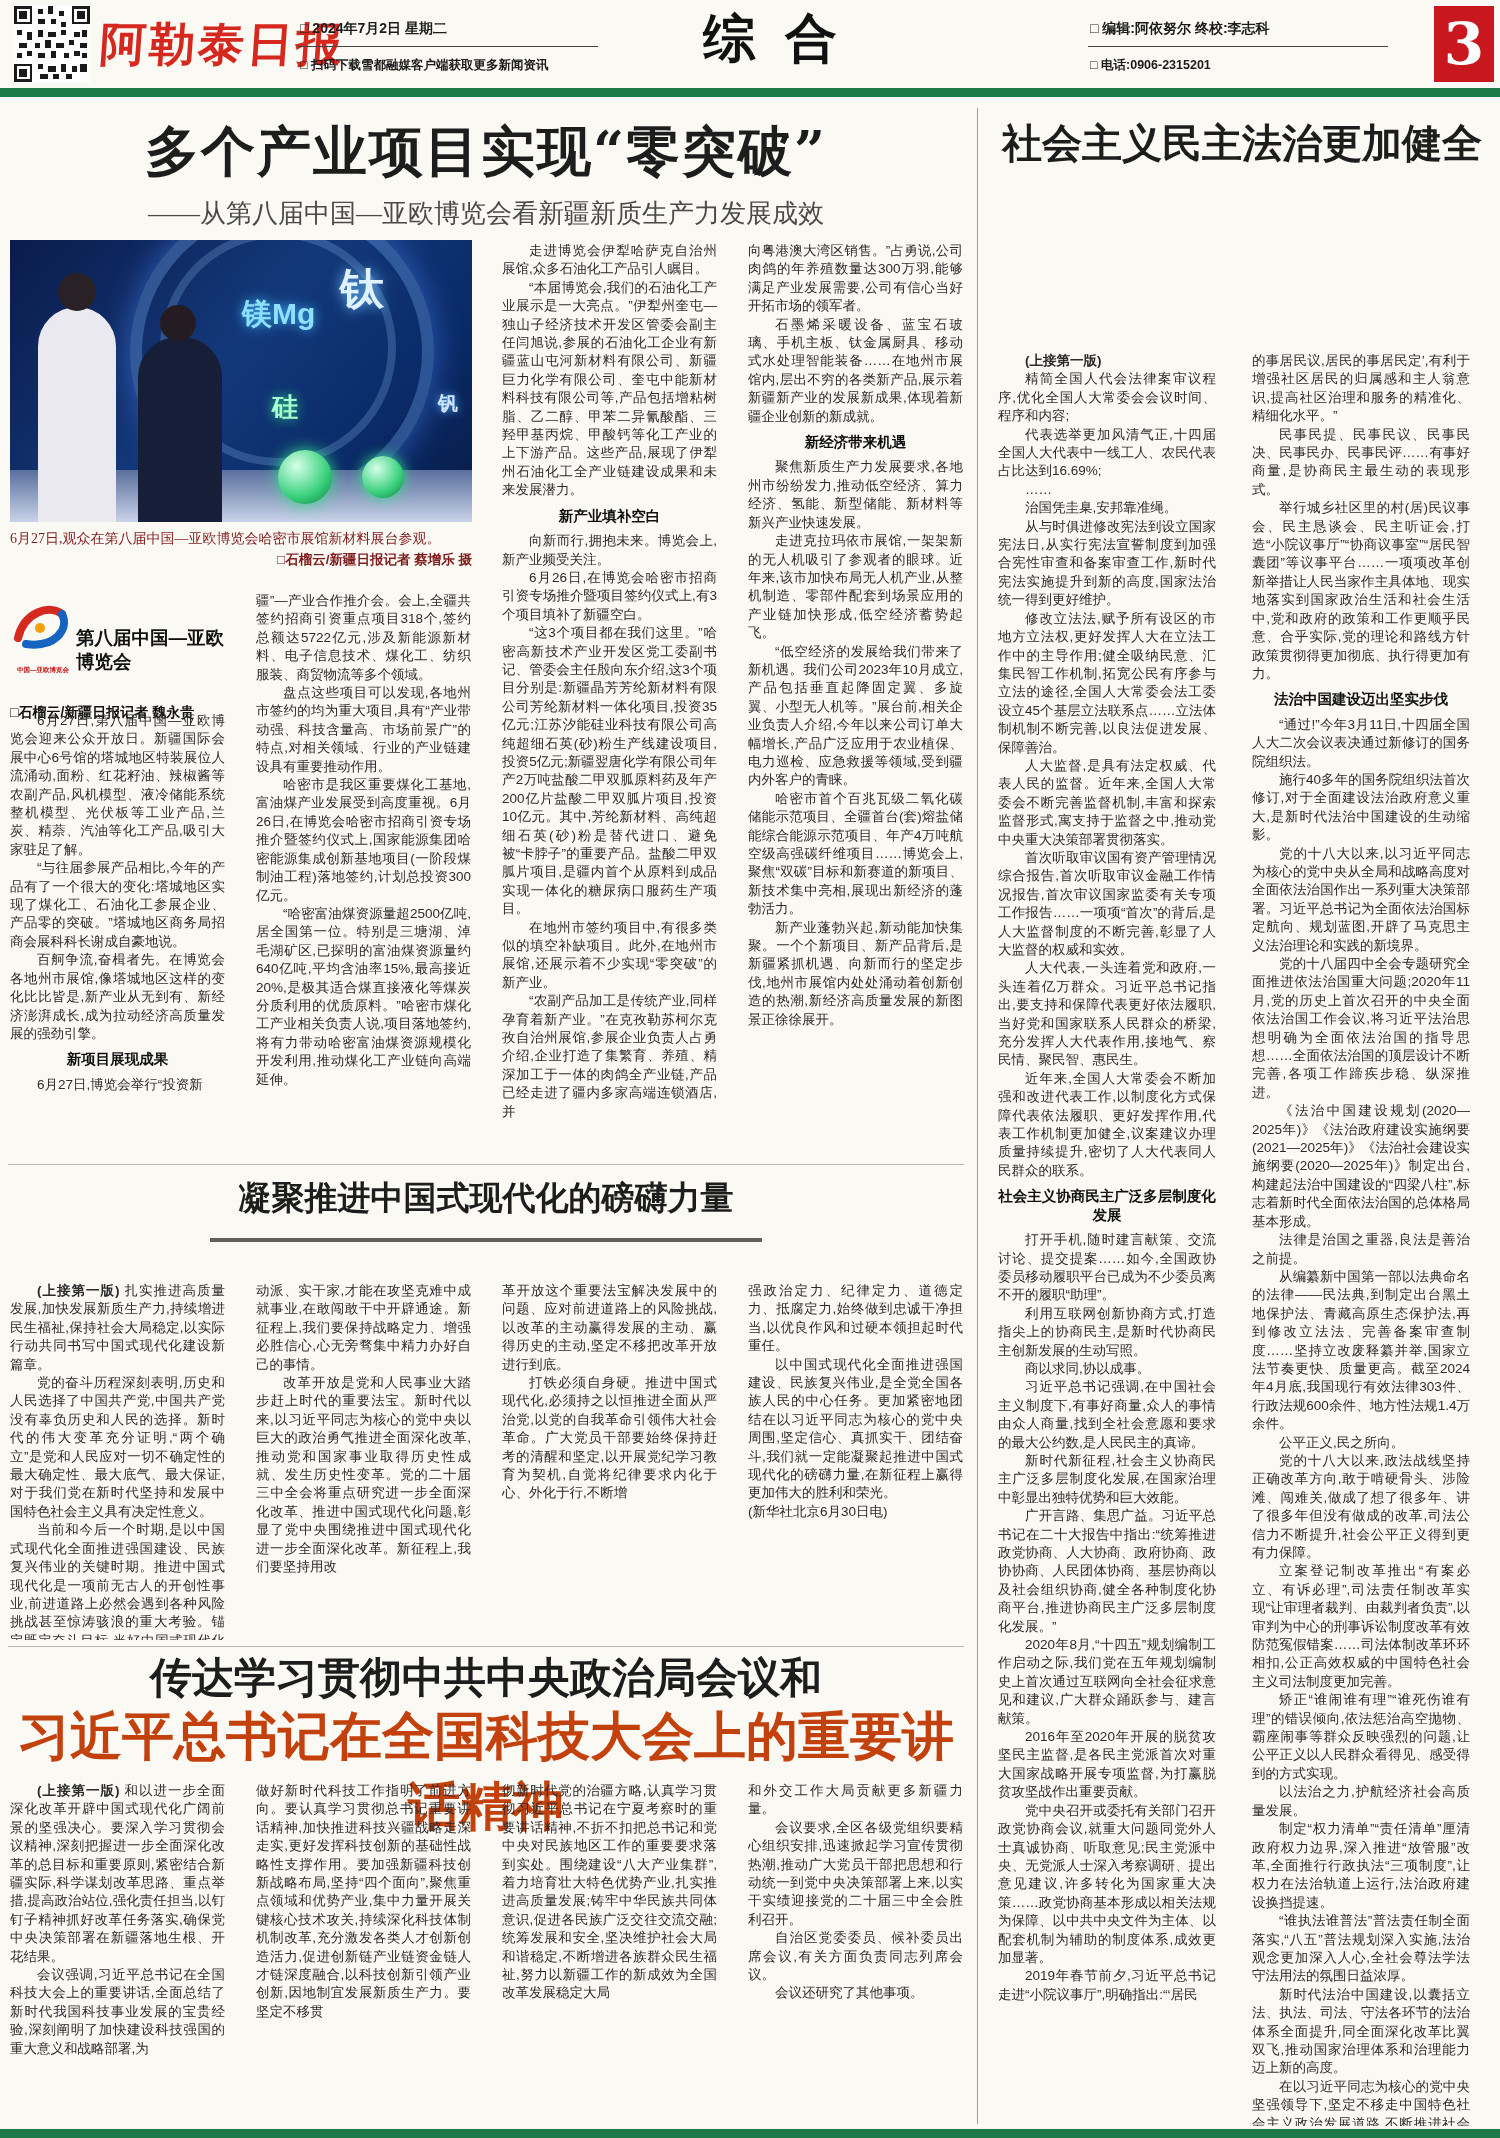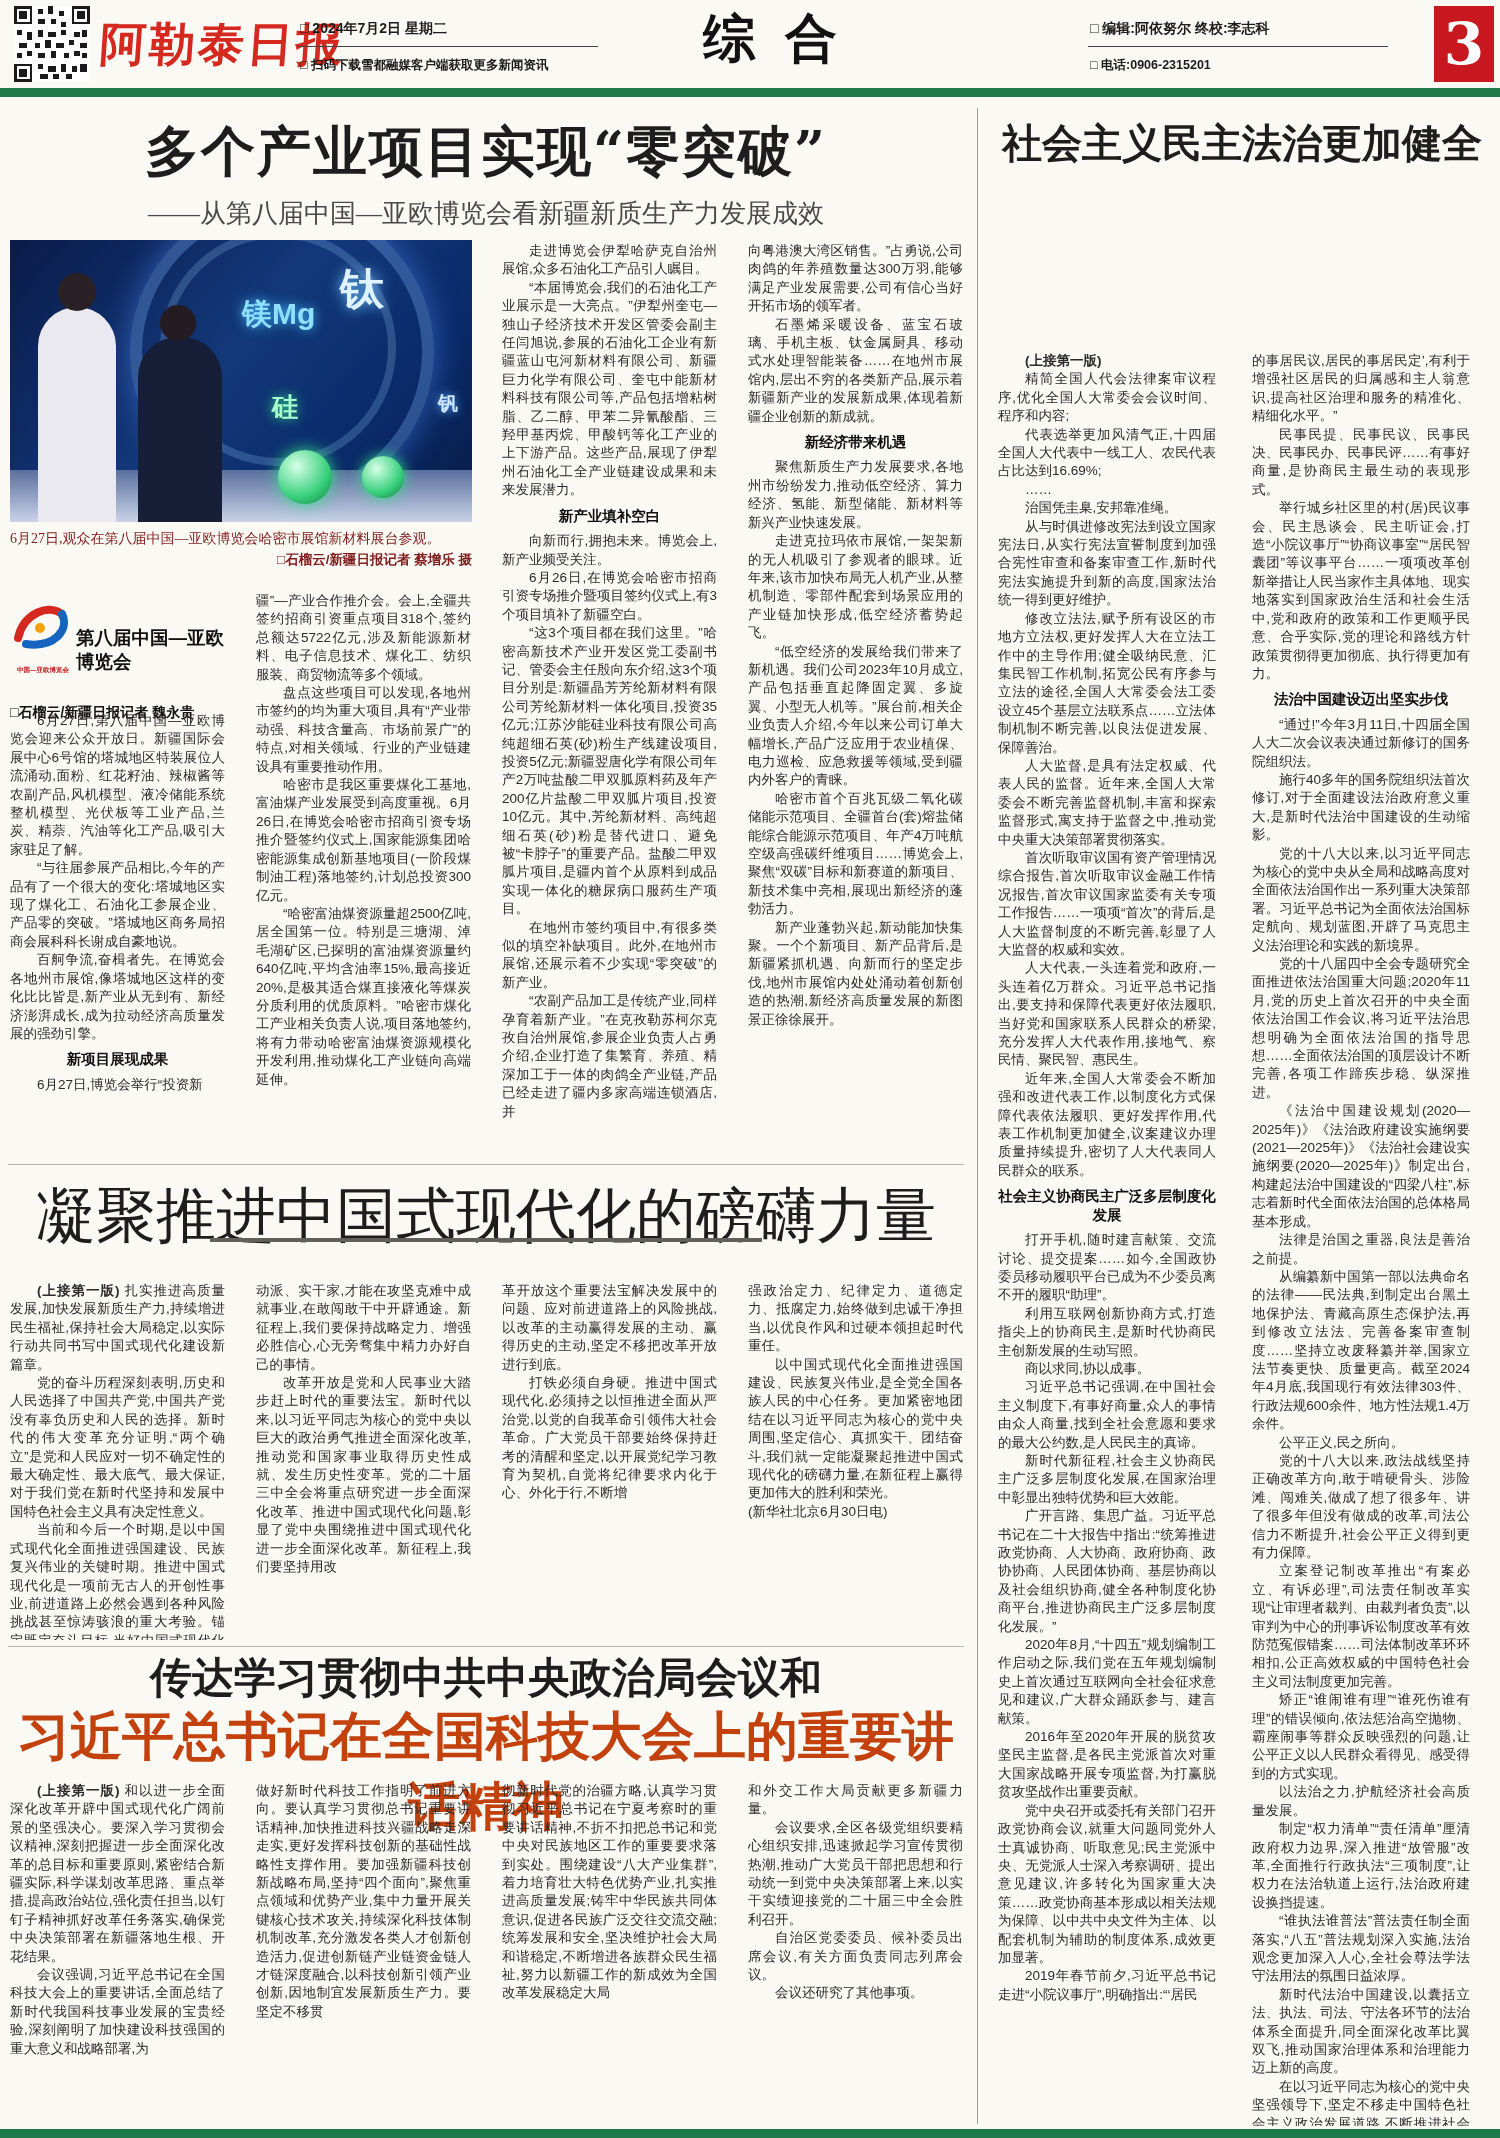--- a/index.html
+++ b/index.html
@@ -28,21 +28,21 @@
   .hrule{position:absolute;height:1px;background:#b7b5ae;}
   
   .main-headline{position:absolute;left:8px;top:116px;width:956px;text-align:center;
       font-size:54px;font-weight:900;color:#1d1d1d;letter-spacing:2px;
       font-family:"DejaVu Serif","Liberation Serif",serif;}
   .main-subtitle{position:absolute;left:8px;top:196px;width:956px;text-align:center;
       font-size:26px;color:#4a4a4a;font-family:"Liberation Serif","DejaVu Serif",serif;}
   .right-headline{position:absolute;left:992px;top:116px;width:500px;text-align:center;
       font-size:40px;font-weight:900;color:#1d1d1d;}
   .mid-headline{position:absolute;left:8px;top:1176px;width:956px;text-align:center;
-      font-size:60px;font-weight:400;color:#1d1d1d;}
+      font-size:33px;font-weight:700;color:#1d1d1d;}
   .mid-underline{position:absolute;left:210px;top:1238px;width:552px;height:4px;background:#62605a;}
   .bot-headline1{position:absolute;left:8px;top:1650px;width:956px;text-align:center;
       font-size:42px;font-weight:900;color:#1d1d1d;}
   .bot-headline2{position:absolute;left:8px;top:1702px;width:956px;text-align:center;
       font-size:52px;font-weight:900;color:#c2410c;}
   
   .col{position:absolute;width:215px;overflow:hidden;font-size:13.5px;line-height:18.4px;
       text-align:justify;color:#2b2b2b;}
   .col p{margin:0;text-indent:2em;}
   .col p.cont{text-indent:0;}

